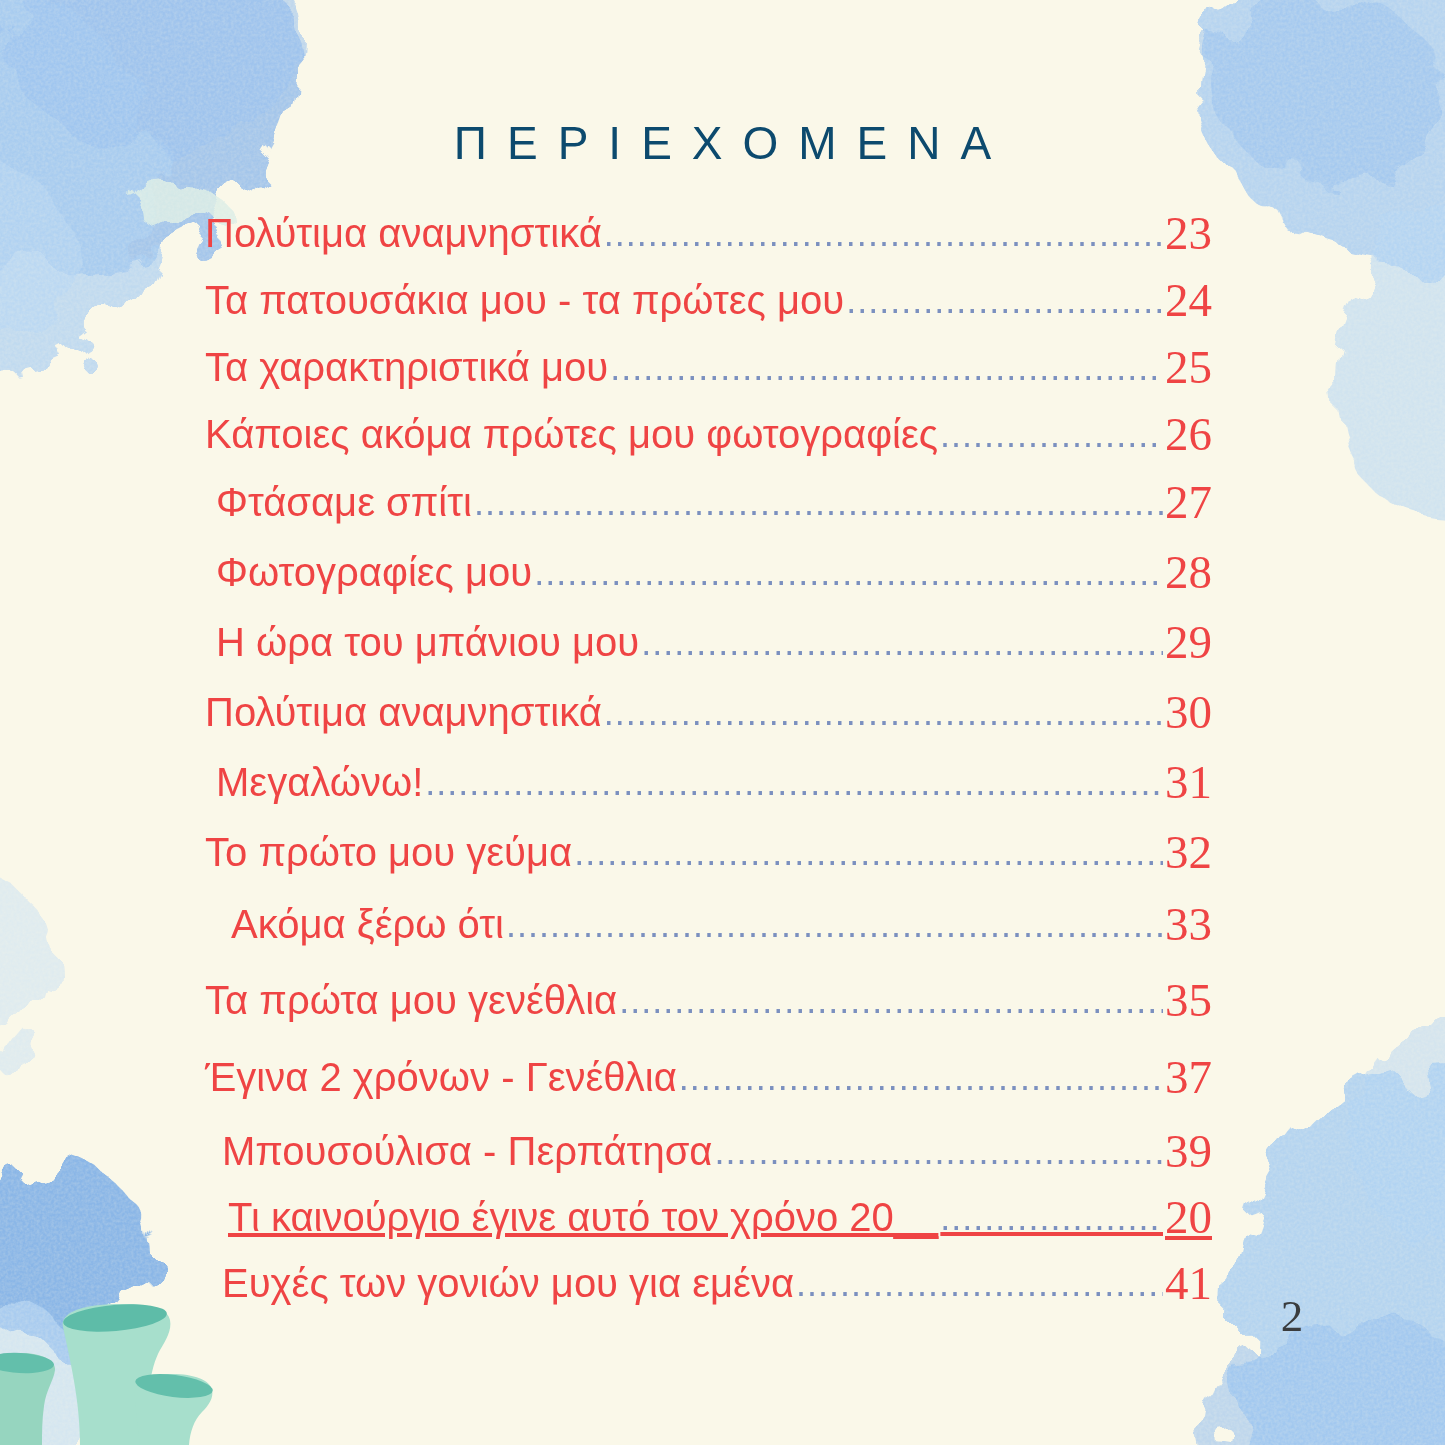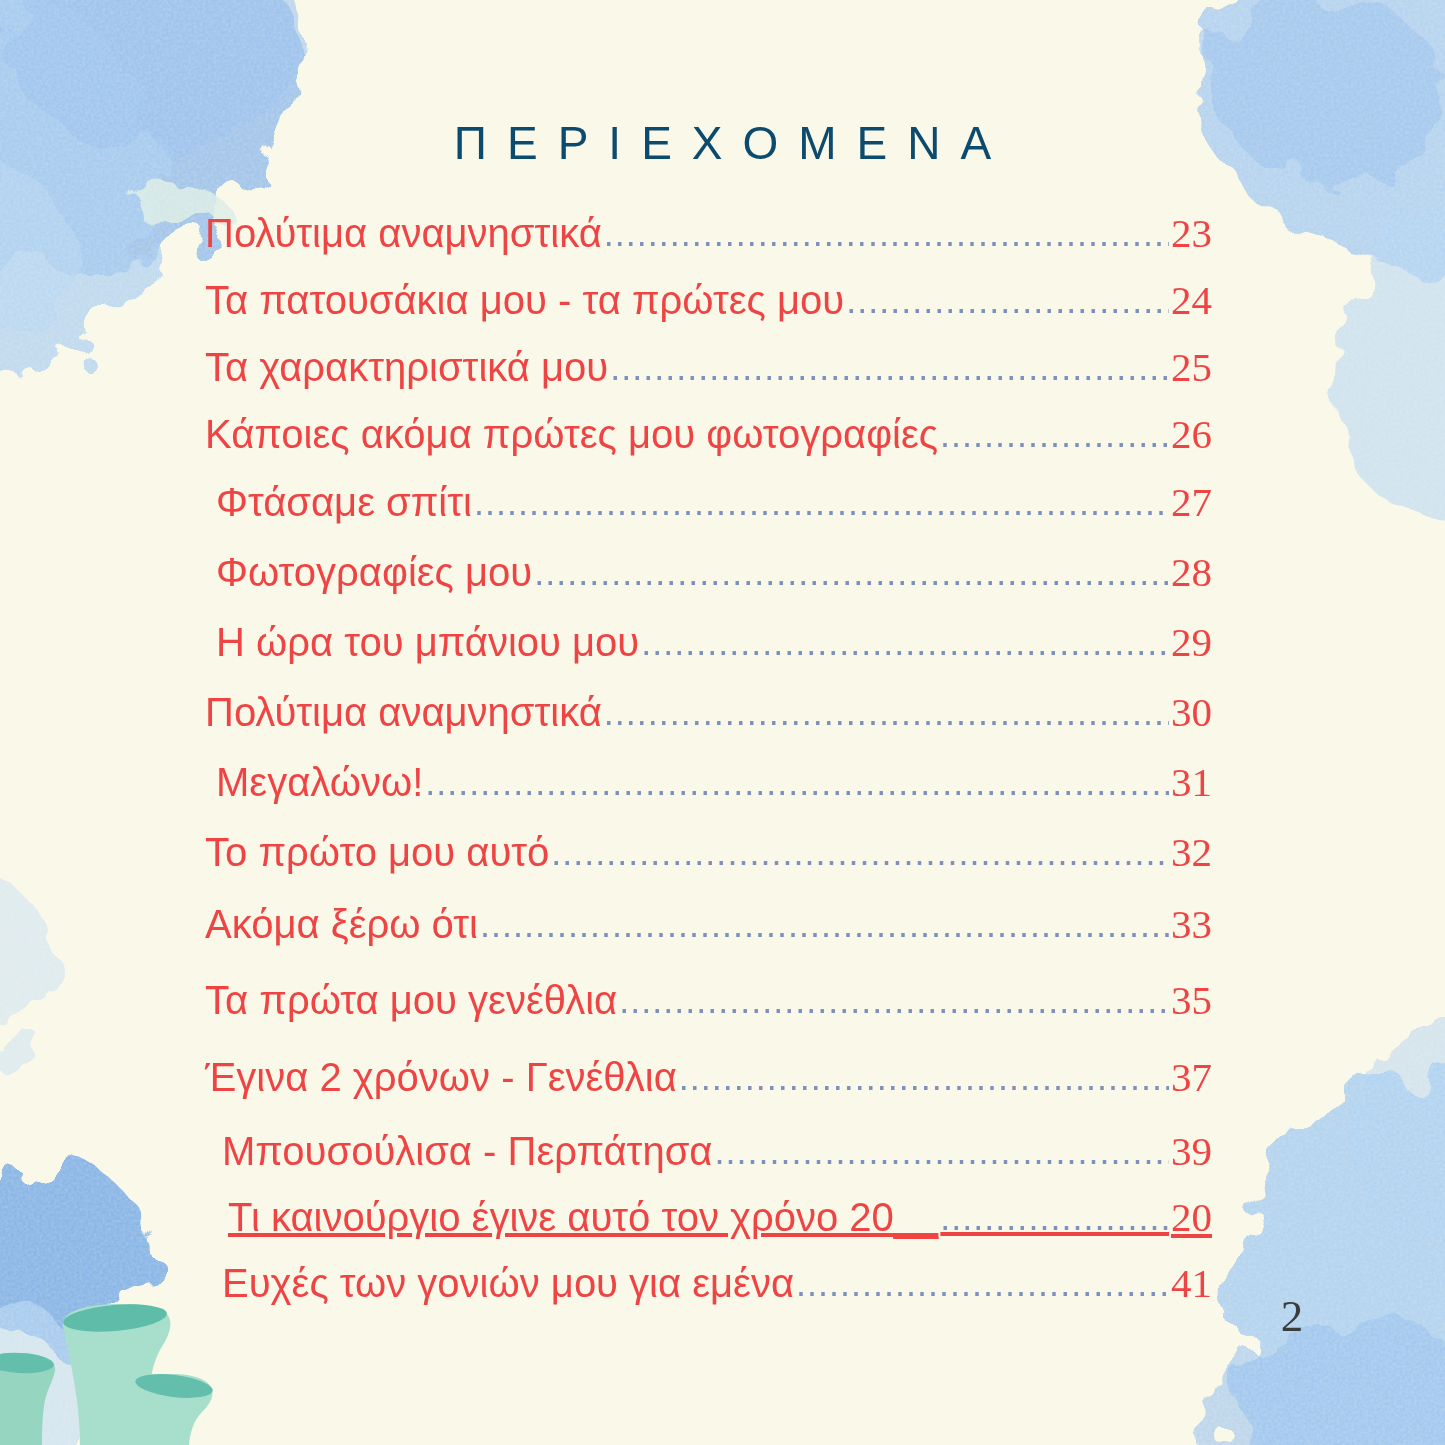--- a/index.html
+++ b/index.html
@@ -13,34 +13,34 @@
     text-align:center;font-size:46px;font-weight:400;
     letter-spacing:20px;padding-left:20px;box-sizing:border-box;
     color:#0c4a6e;
   }
   .toc{position:absolute;left:205px;top:199px;width:1007px;}
   .row{
     display:flex;align-items:center;height:70px;line-height:70px;
     font-size:40px;color:#ef4444;white-space:nowrap;
   }
   .row:nth-child(-n+4){height:67px;}
-  .row:nth-child(11){height:74px;}
+  .row:nth-child(11){height:74px;margin-left:26px;}
   .row:nth-child(12),.row:nth-child(13){height:77px;}
   .row:nth-child(14){height:71px;}
   .row:nth-child(15){height:62px;}
   .row:nth-child(5),.row:nth-child(6),.row:nth-child(7),.row:nth-child(9){padding-left:11px;}
   .row:nth-child(14),.row:nth-child(16){padding-left:17px;}
   .row:nth-child(15){padding-left:23px;text-decoration:underline;}
   .t{flex:0 0 auto;}
   .dots{flex:1 1 auto;overflow:hidden;margin:0 2px;}
   .dots::after{
     content:"........................................................................................................................................";
     font-size:36px;letter-spacing:1px;color:#7B90BF;
   }
-  .p{flex:0 0 auto;font-family:"Liberation Serif","DejaVu Serif",serif;font-size:41px;}
+  .p{flex:0 0 auto;font-family:"Liberation Serif","DejaVu Serif",serif;font-size:47px;}
   .pagenum{
     position:absolute;left:1262px;top:1290px;width:60px;text-align:center;
     font-family:"Liberation Serif","DejaVu Serif",serif;font-size:45px;color:#3A3C3E;
   }
 </style>
 </head>
 <body>
 
 <div class="canvas">
 
@@ -147,21 +147,21 @@
       <span class="t">Πολύτιμα αναμνηστικά</span>
       <span class="dots"></span>
       <span class="p">30</span>
     </div>
     <div class="row">
       <span class="t">Μεγαλώνω!</span>
       <span class="dots"></span>
       <span class="p">31</span>
     </div>
     <div class="row">
-      <span class="t">Το πρώτο μου αυτό</span>
+      <span class="t">Το πρώτο μου γεύμα</span>
       <span class="dots"></span>
       <span class="p">32</span>
     </div>
     <div class="row">
       <span class="t">Ακόμα ξέρω ότι</span>
       <span class="dots"></span>
       <span class="p">33</span>
     </div>
     <div class="row">
       <span class="t">Τα πρώτα μου γενέθλια</span>

